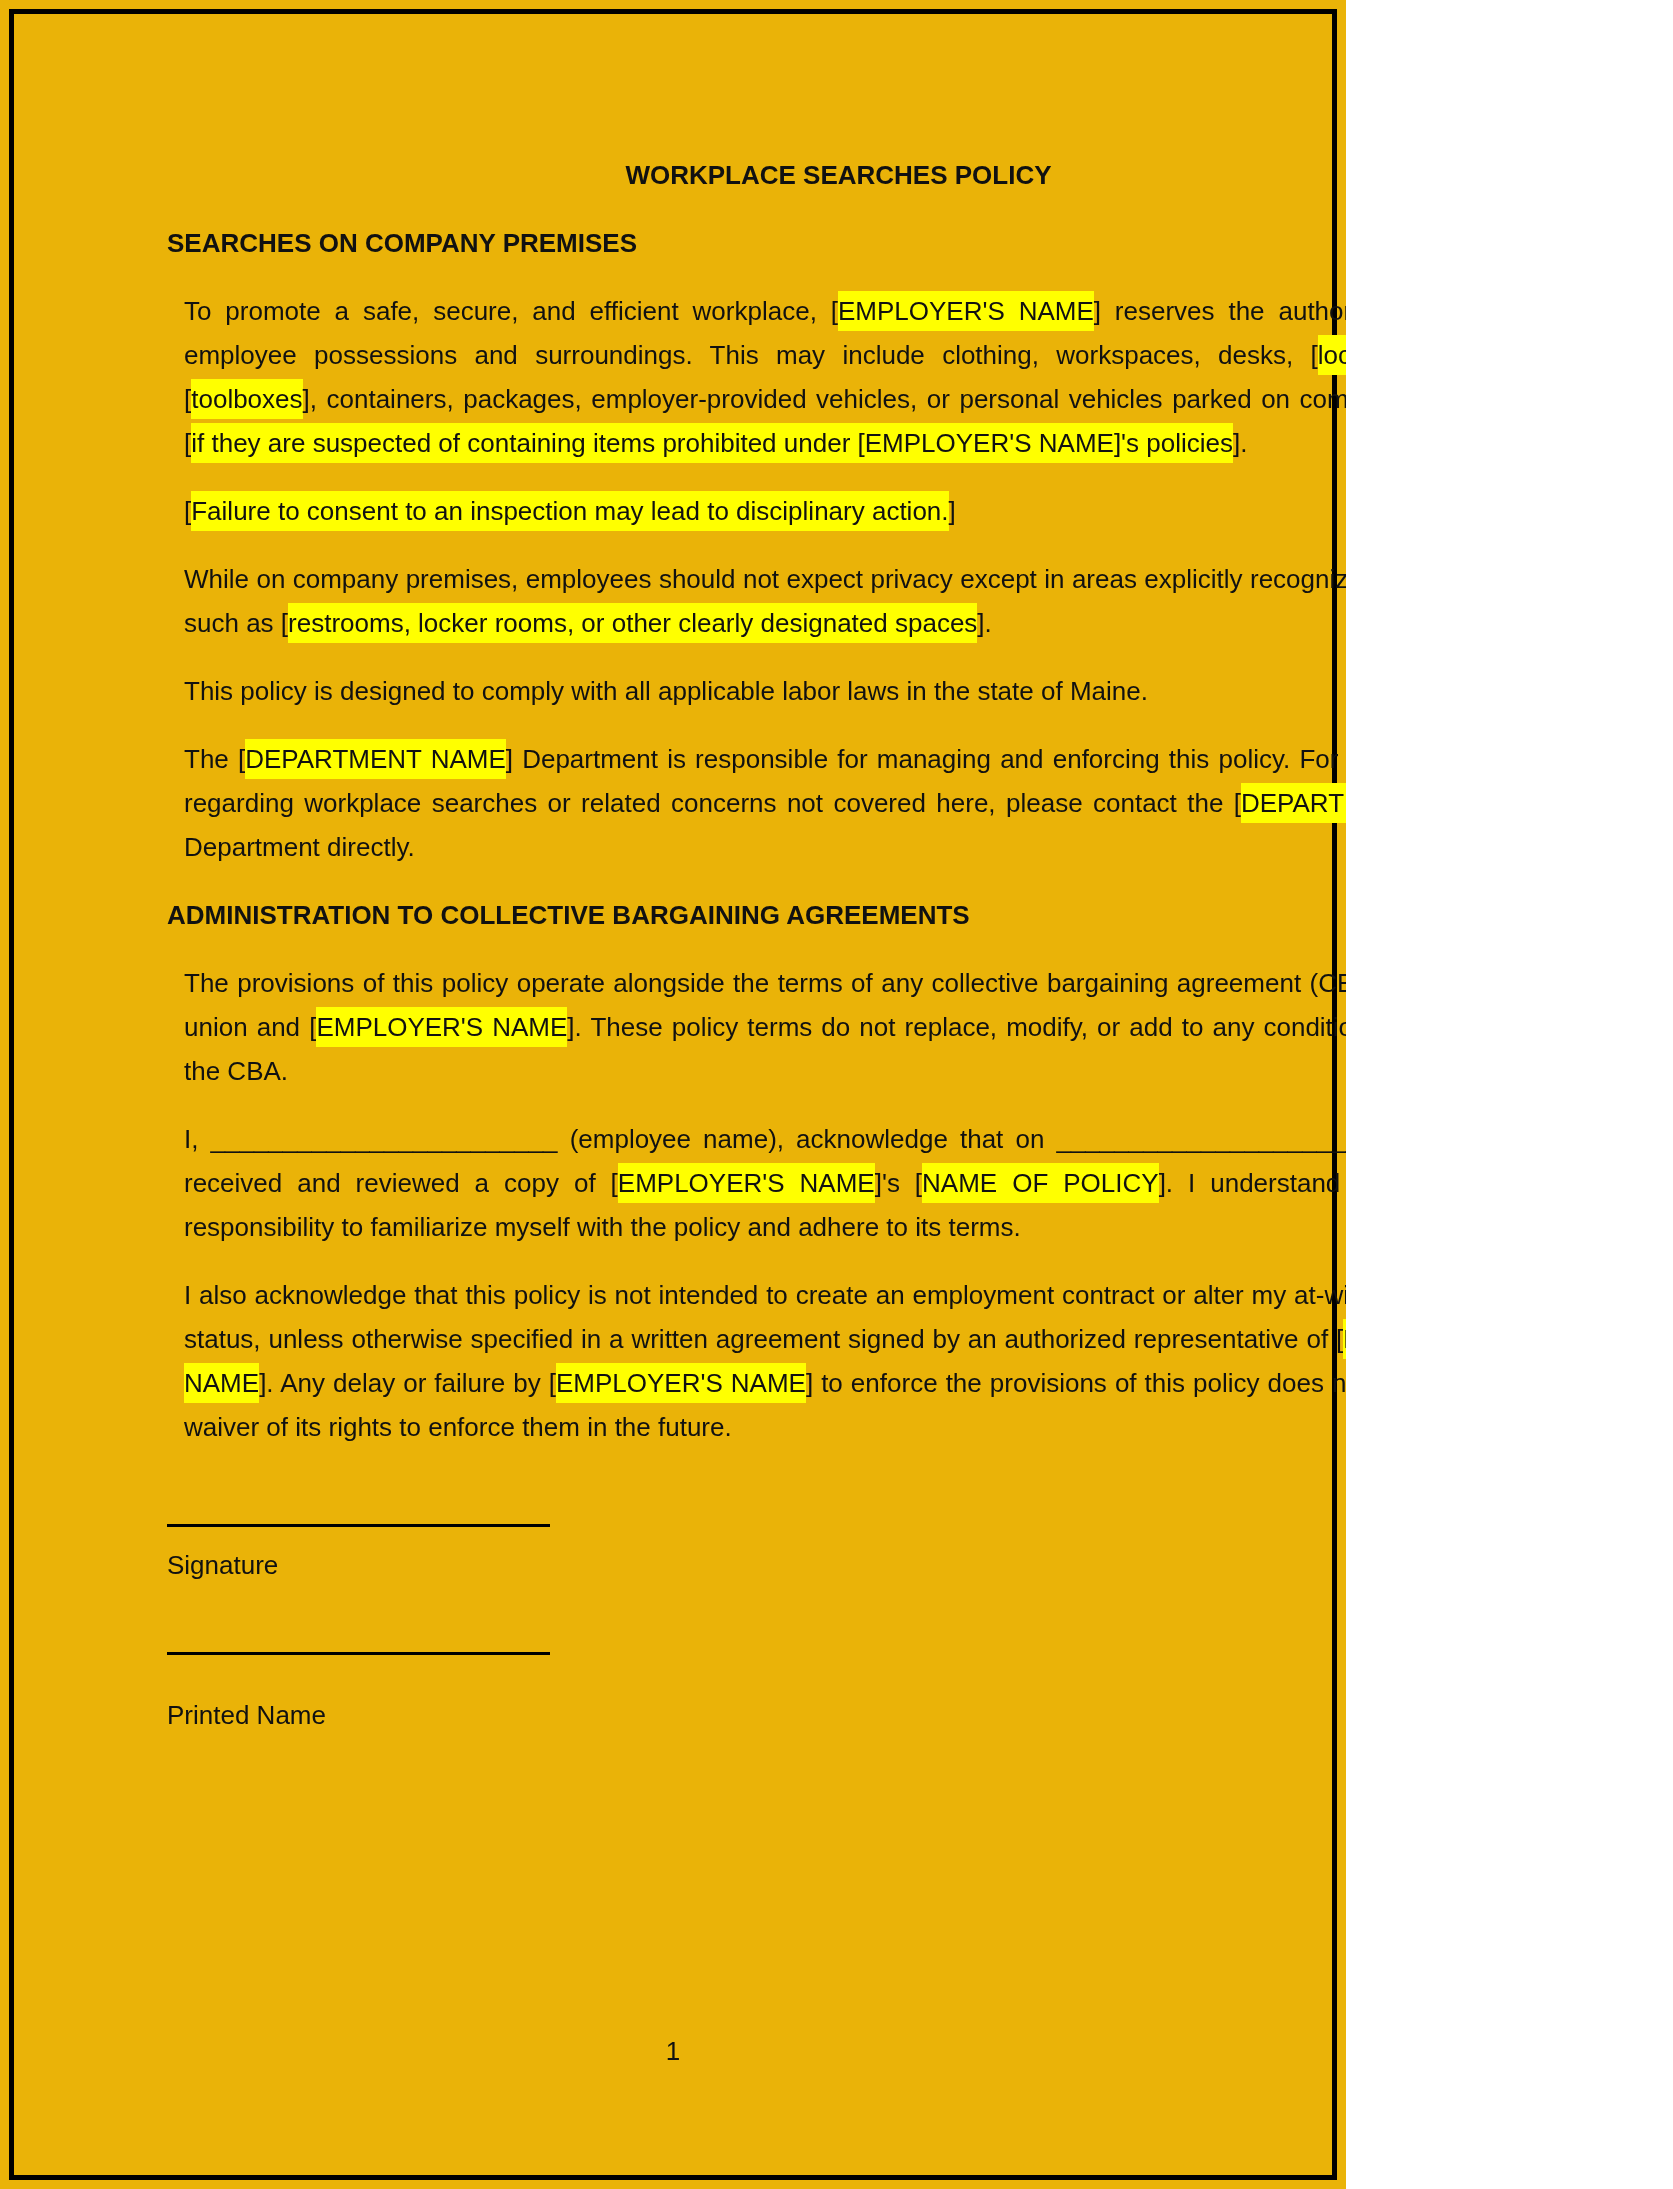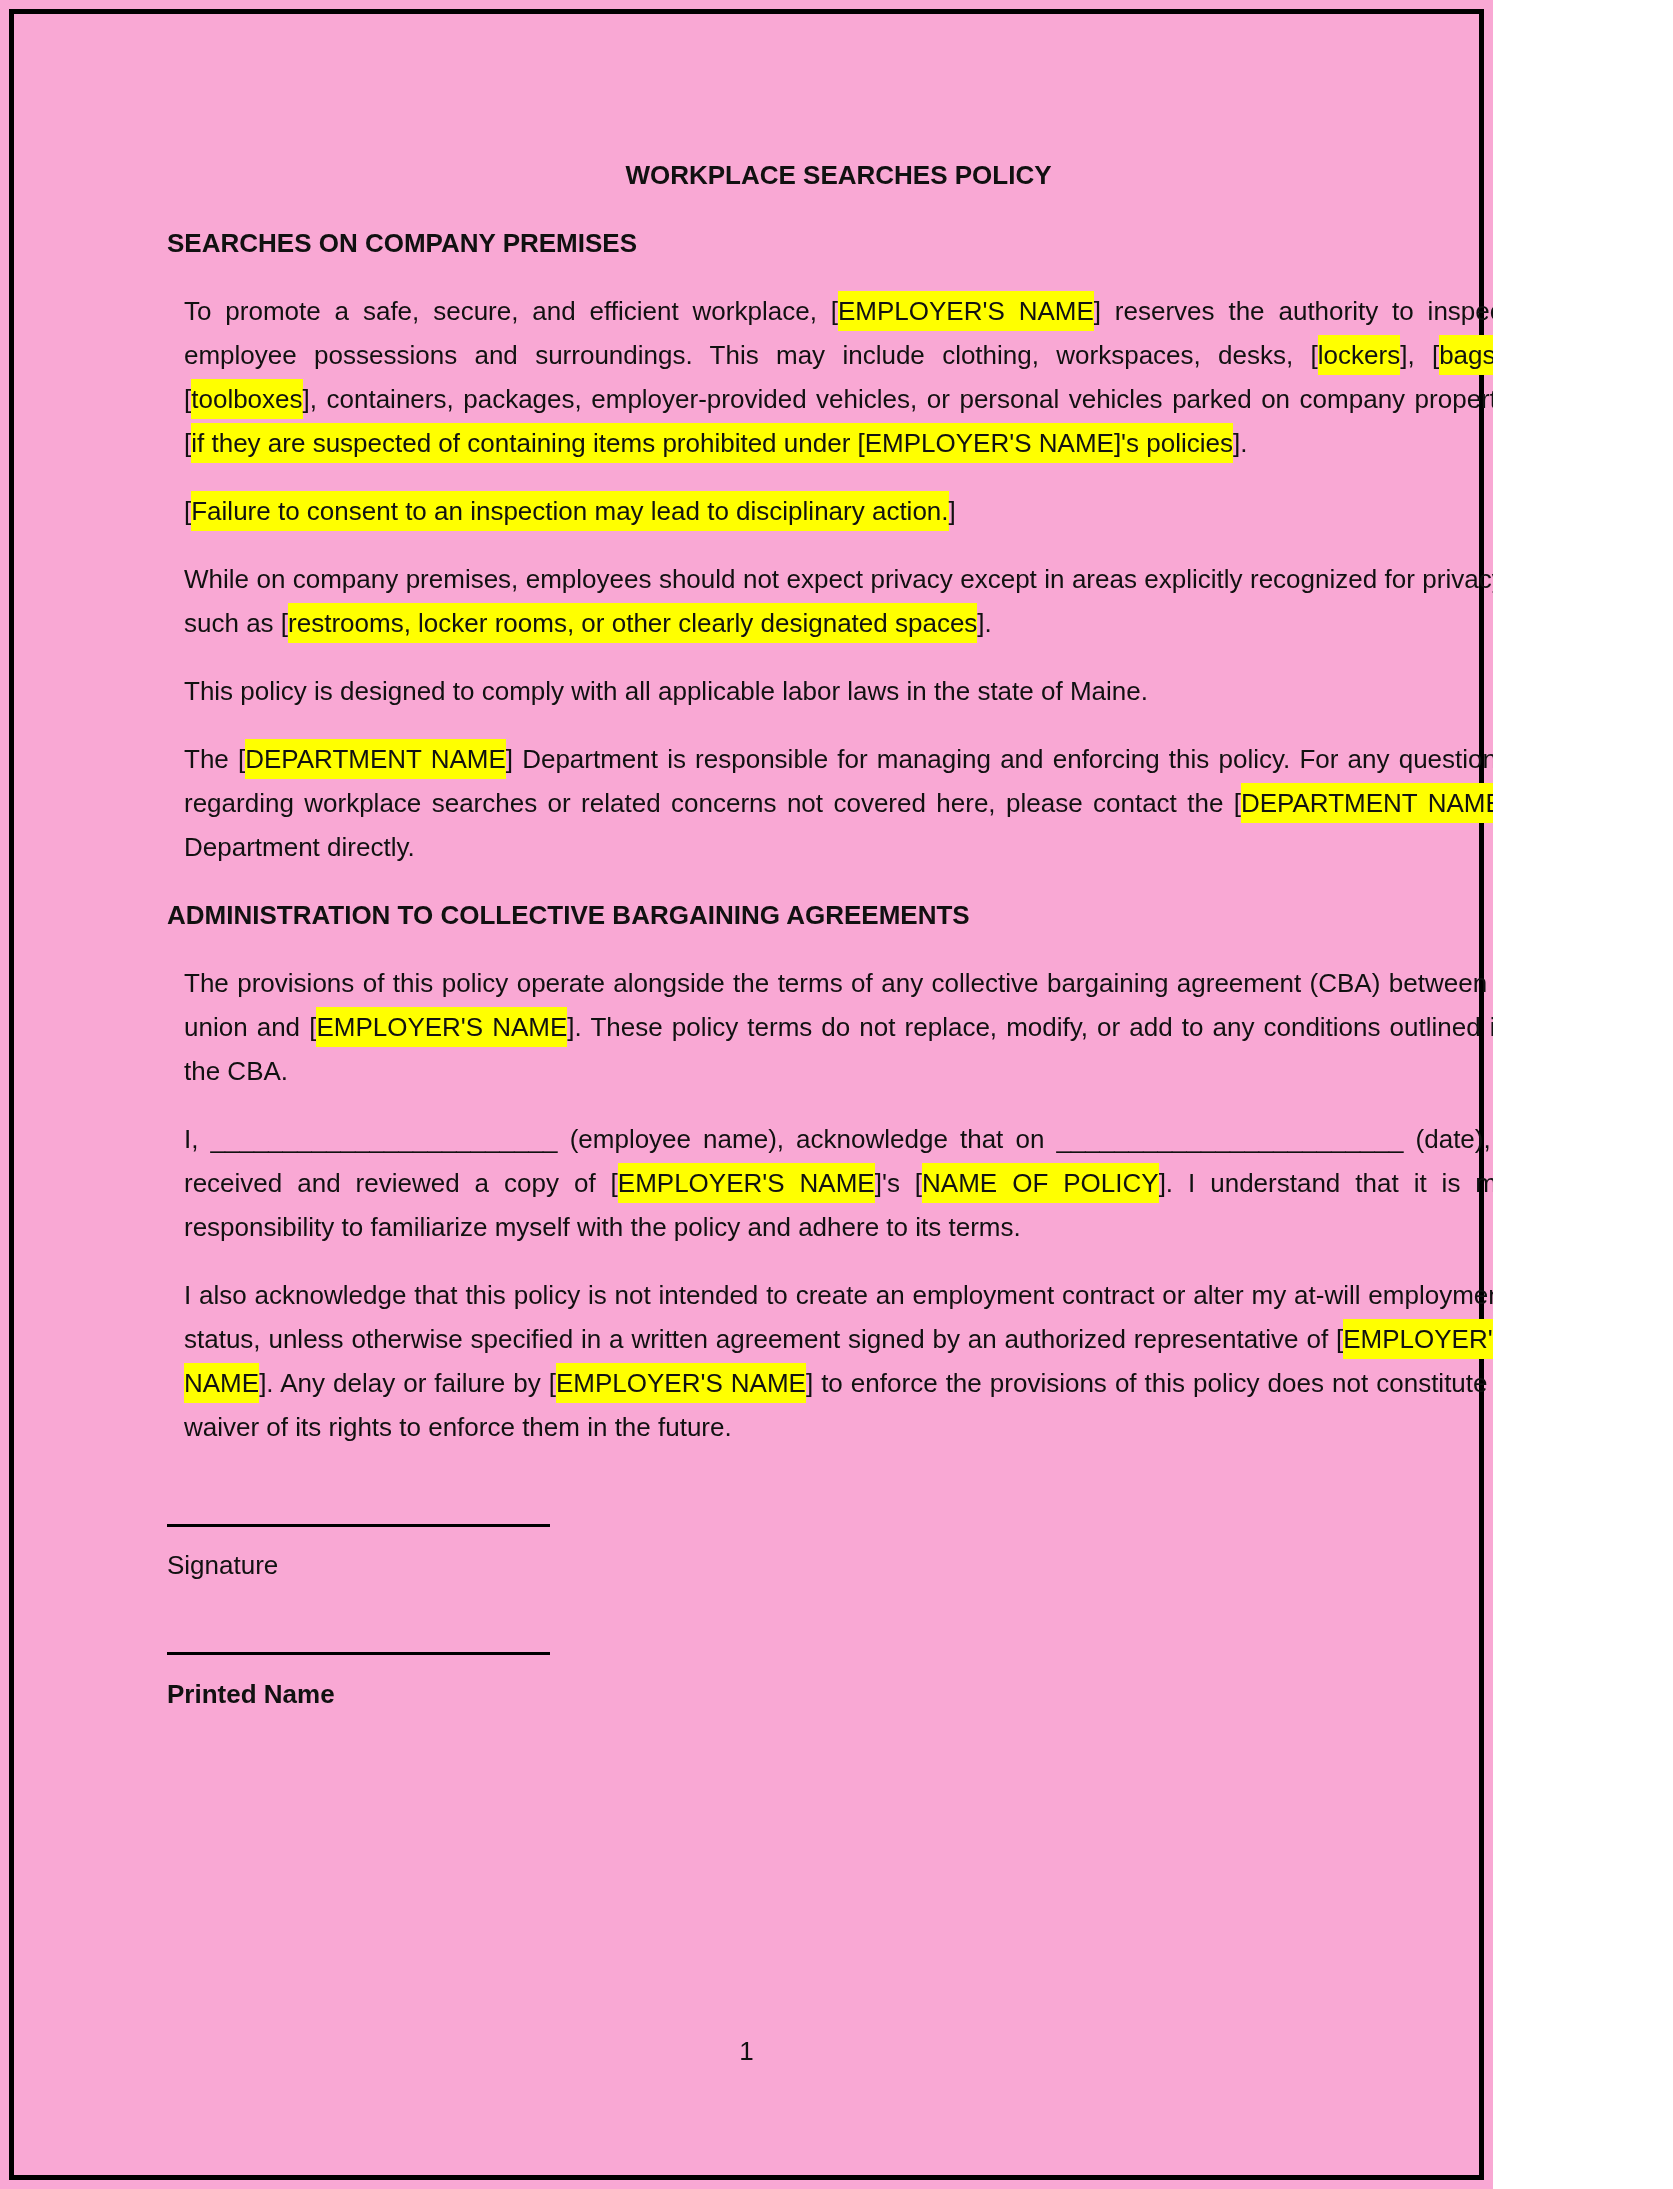--- a/index.html
+++ b/index.html
@@ -1,20 +1,20 @@
 <!DOCTYPE html>
 <html style="--hl: #ffff00;font-size:14px"><head>
 <meta charset="utf-8">
 <style>
   html, body { margin: 0; padding: 0; background: #ffffff; }
   .page {
     position: relative;
-    width: 1493px;
+    width: 1346px;
     height: 2189px;
-    background: #f9a8d4;
+    background: #eab308;
     color: #111111;
     font-family: "Liberation Sans", sans-serif;
     overflow: hidden;
   }
   .frame {
     position: absolute;
     top: 8.8px; left: 8.8px; right: 8.8px; bottom: 8.8px;
     border: 5.3px solid #000000;
     pointer-events: none;
   }
@@ -47,21 +47,21 @@
     padding: 5.3px 0;
   }
   .sig-line {
     width: 383px;
     height: 0;
     border-bottom: 3.5px solid #000000;
   }
   .sig-line.first { margin-top: 75px; }
   .sig-line.second { margin-top: 65px; }
   .sig-label { margin-top: 16px; }
-  .printed-label { margin-top: 17px; font-weight: bold; }
+  .printed-label { margin-top: 38px; }
   .page-number {
     position: absolute;
     top: 2029px;
     left: 0;
     width: 100%;
     text-align: center;
     font-size: 26px;
     line-height: 44px;
   }
 </style>

